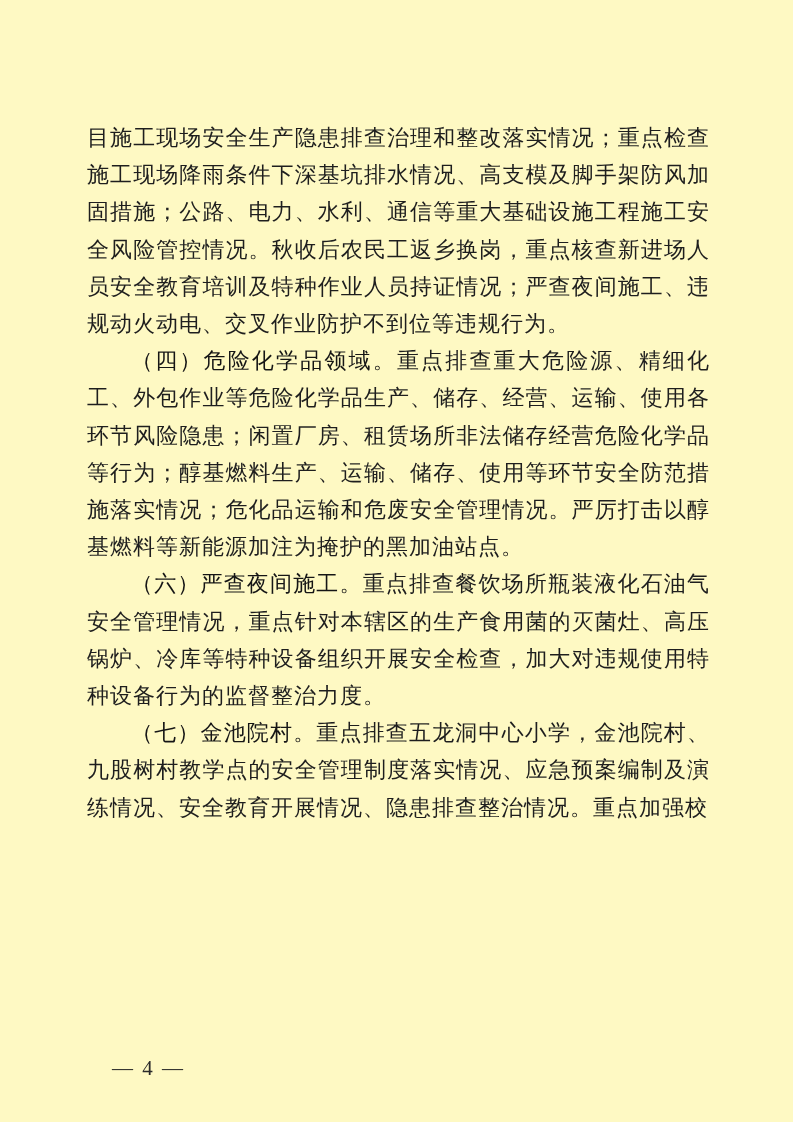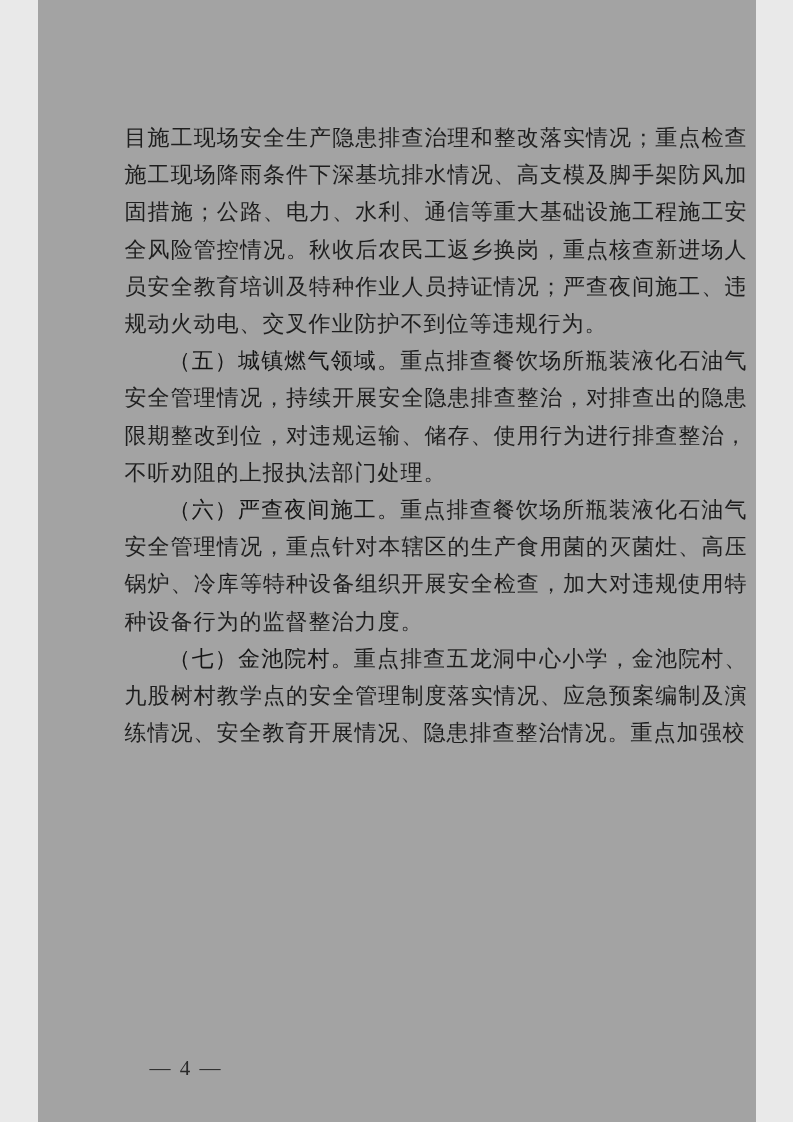--- a/index.html
+++ b/index.html
@@ -2,24 +2,24 @@
 <html lang="zh"><head>
 <meta charset="utf-8">
 <style>
   html, body {
     margin: 0;
     padding: 0;
     background: #e9e9e9;
   }
   .page {
     position: relative;
-    width: 718px;
+    width: 793px;
     height: 1122px;
     margin: 0 auto;
-    background: #a3a3a3;
+    background: #fef9c3;
     overflow: hidden;
     font-family: "Liberation Serif", "DejaVu Serif", serif;
   }
   .text-block {
     position: absolute;
     left: 87px;
     top: 119px;
     width: 623px;
     font-size: 22px;
     line-height: 37.2px;
@@ -51,22 +51,22 @@
 </style>
 </head>
 <body>
 
 <div class="page">
 
   <div class="text-block">
 
     <p class="para no-indent"><span>目施工现场安全生产隐患排查治理和整改落实情况；重点检查施工现场降雨条件下深基坑排水情况、高支模及脚手架防风加固措施；公路、电力、水利、通信等重大基础设施工程施工安全风险管控情况。秋收后农民工返乡换岗，重点核查新进场人员安全教育培训及特种作业人员持证情况；严查夜间施工、违规动火动电、交叉作业防护不到位等违规行为。</span></p>
 
+    <p class="para"><span class="section-heading">（四）危险化学品领域。</span><span>重点排查重大危险源、精细化工、外包作业等危险化学品生产、储存、经营、运输、使用各环节风险隐患；闲置厂房、租赁场所非法储存经营危险化学品等行为；醇基燃料生产、运输、储存、使用等环节安全防范措施落实情况；危化品运输和危废安全管理情况。严厉打击以醇基燃料等新能源加注为掩护的黑加油站点。</span></p>
 
-    <p class="para"><span class="section-heading">（五）城镇燃气领域。</span><span>重点排查餐饮场所瓶装液化石油气安全管理情况，持续开展安全隐患排查整治，对排查出的隐患限期整改到位，对违规运输、储存、使用行为进行排查整治，不听劝阻的上报执法部门处理。</span></p>
 
     <p class="para"><span class="section-heading">（六）严查夜间施工。</span><span>重点排查餐饮场所瓶装液化石油气安全管理情况，重点针对本辖区的生产食用菌的灭菌灶、高压锅炉、冷库等特种设备组织开展安全检查，加大对违规使用特种设备行为的监督整治力度。</span></p>
 
     <p class="para"><span class="section-heading">（七）金池院村。</span><span>重点排查五龙洞中心小学，金池院村、九股树村教学点的安全管理制度落实情况、应急预案编制及演练情况、安全教育开展情况、隐患排查整治情况。重点加强校</span></p>
 
   </div>
 
   <div class="page-footer"><span>— 4 —</span></div>
 
 </div>

